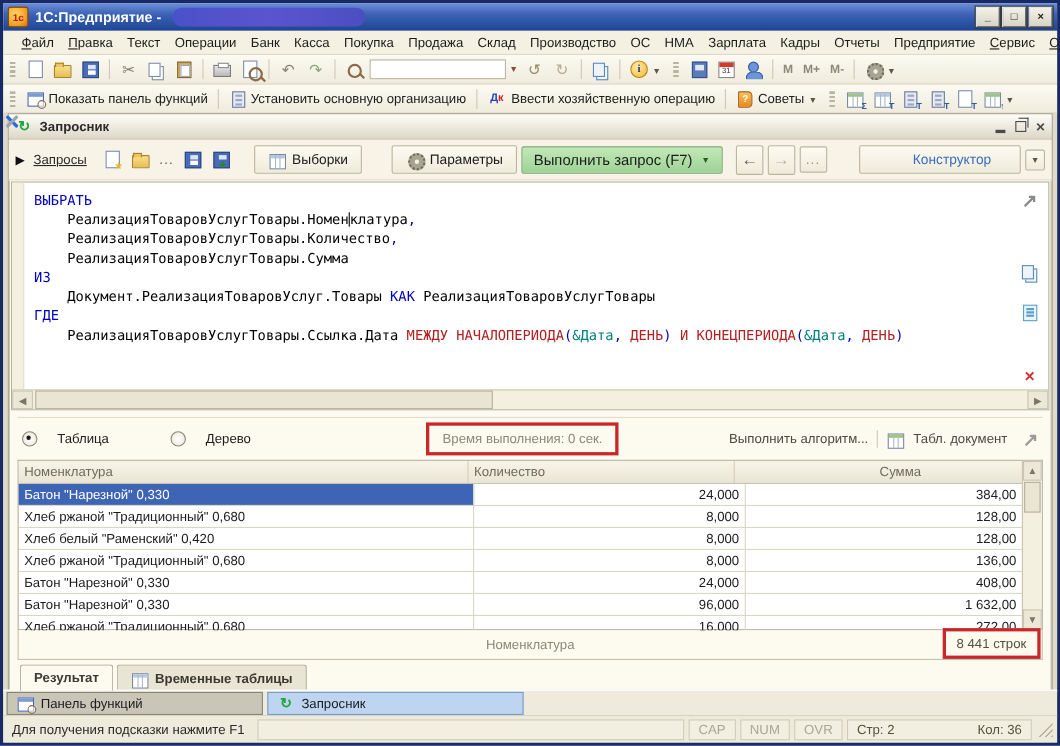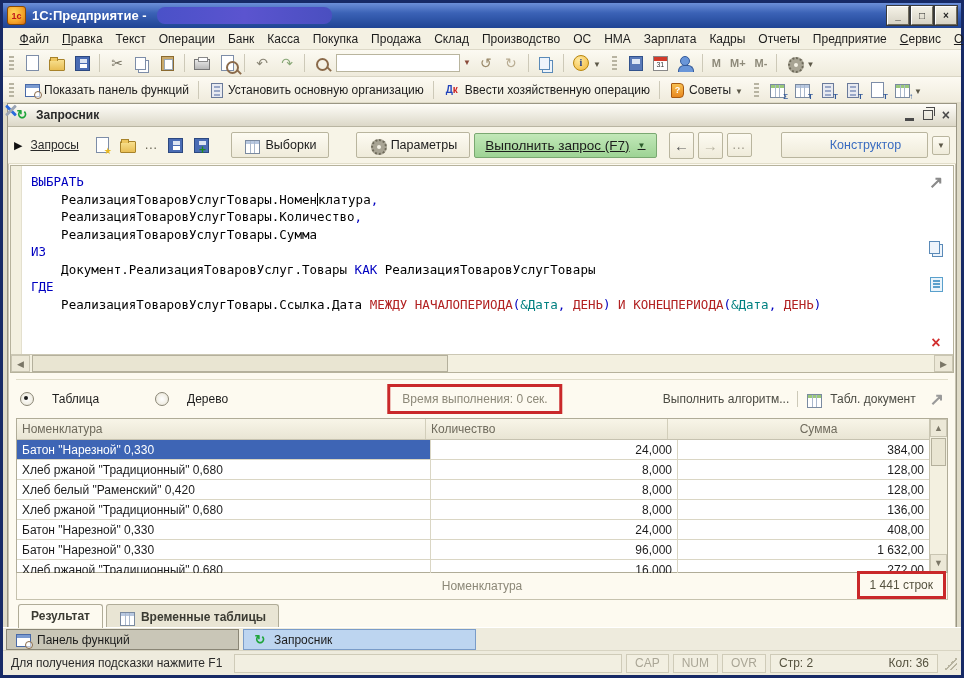--- a/index.html
+++ b/index.html
@@ -80,21 +80,21 @@
   .qctrls{margin-left:auto;display:flex;align-items:center;gap:9px;color:#4a4a4a;font-weight:bold;}
   .qmin{width:9px;height:3px;background:#4a4a4a;margin-top:8px;}
   .qrestore{width:8px;height:8px;border:1.5px solid #4a4a4a;position:relative;}
   .qrestore::before{content:"";position:absolute;left:2px;top:-4px;width:8px;height:8px;border:1.5px solid #4a4a4a;border-bottom:none;border-left:none;}
   .qclose{font-size:14px;line-height:14px;}
   .qtoolbar{height:36px;display:flex;align-items:center;gap:4px;padding:0 6px;background:#f7f4e7;border-bottom:1px solid #e2deca;}
   .runmark{color:#111;font-size:11px;}
   .qlink{color:#2a2a2a;text-decoration:underline;margin:0 8px 0 4px;}
   .dots{color:#5c5848;letter-spacing:1px;margin:0 2px;}
   .btn{display:flex;align-items:center;gap:6px;border:1px solid #b9b59e;background:linear-gradient(#fdfbf2,#efebda);padding:4px 12px;border-radius:2px;white-space:nowrap;font-size:12.5px;}
-  .btn-run{background:linear-gradient(#c2e8b8,#9ed395);border:1px solid #7aa871;font-size:13.5px;padding:4px 10px;display:flex;align-items:center;gap:8px;text-decoration:underline;}
+  .btn-run{background:linear-gradient(#c2e8b8,#9ed395);border:1px solid #7aa871;font-size:13.5px;padding:4px 10px;display:flex;align-items:center;gap:8px;}
   .btn-run .dd{color:#2a5a2a;align-self:center;margin:0;}
   .btn-sq{width:30px;justify-content:center;padding:4px 0;}
   .arr-back{color:#5a5a5a;font-size:15px;font-weight:bold;}
   .arr-fwd{color:#b8b4a2;font-size:15px;font-weight:bold;}
   .btn-ctor{color:#3a6cc0;padding:4px 26px;}
   .btn-dd{padding:4px 4px;}
 
   
   .qeditor{height:206px;margin:1px 2px 0;border:1px solid #b6b29c;background:#fff;position:relative;overflow:hidden;}
   .qgutter{position:absolute;left:0;top:0;bottom:17px;width:10px;background:#f3f0e0;border-right:1px solid #e4e0ce;}
@@ -535,21 +535,21 @@
           <div class="vscroll">
             <span class="sbtn vb">▲</span>
             <span class="vthumb"></span>
             <span class="sbtn vb" style="margin-top:auto;">▼</span>
           </div>
         </div>
 
         <div class="gridfooter">
           <span class="gfname">Номенклатура</span>
           <span class="countbox">
-            <span>1 441 строк</span>
+            <span>8 441 строк</span>
           </span>
         </div>
 
         <div class="tabsrow" id="tabsrow">
             <span class="tab active">
               <span>Результат</span>
             </span>
             <span class="tab">
               <span class="i16">
                 <span class="ic-grid" style="position:absolute;top:1px;"></span>

